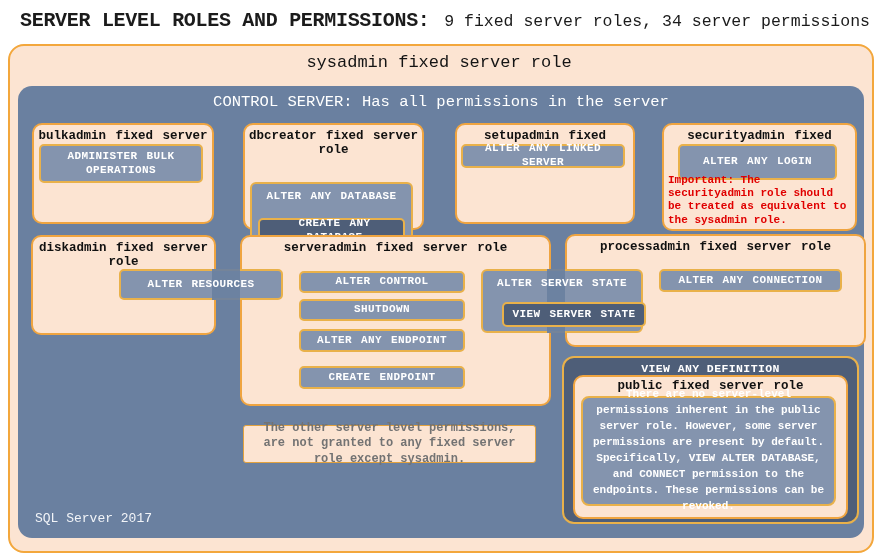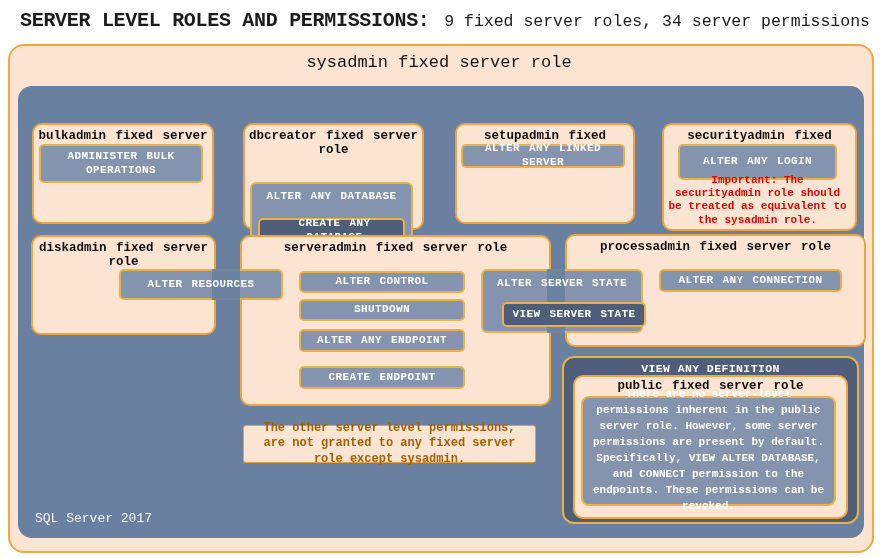--- a/index.html
+++ b/index.html
@@ -51,56 +51,57 @@
     position:absolute; background:#8494ae; border:2px solid #e9b14a; border-radius:6px;
     box-sizing:border-box;
   }
   .permgroup .group-label {
     position:relative; z-index:2; display:block; margin-top:6px; text-align:center;
     color:#ffffff; font-weight:bold; font-size:11px; letter-spacing:0.4px; word-spacing:2px;
   }
   .seam { position:absolute; top:-2px; bottom:-2px; background:rgba(106,128,160,0.92); z-index:1; }
   .straddle { z-index:5; }
   .red-note {
-    position:absolute; text-align:center; color:#e00000; font-weight:bold;
+    position:absolute; text-align:left; color:#e00000; font-weight:bold;
     font-size:11px; line-height:1.2;
   }
   .desc-box {
     position:absolute; background:#8494ae; border:2px solid #e9b14a; border-radius:8px;
     color:#ffffff; font-weight:bold; font-size:11px; line-height:1.45; text-align:center;
     display:flex; align-items:center; justify-content:center; padding:2px 6px; box-sizing:border-box;
   }
   .dark-container {
     position:absolute; background:#4e5e78; border:2px solid #e9b14a; border-radius:12px;
   }
   .dark-container .dark-label {
     position:absolute; left:0; right:0; top:4px; text-align:center;
     color:#ffffff; font-weight:bold; font-size:11.5px; letter-spacing:0.4px;
   }
   .note-box {
     position:absolute; background:#fce4d2; border:1.5px solid #e2a23e; border-radius:3px;
-    color:#a16207; font-weight:bold; font-size:12px; line-height:1.3; text-align:center;
+    color:#737373; font-weight:bold; font-size:12px; line-height:1.3; text-align:center;
     display:flex; align-items:center; justify-content:center; padding:0 10px; box-sizing:border-box;
   }
   .perm-col { z-index:2; }
 </style>
 </head>
 <body>
 
 <div class="canvas">
 
   <div class="page-title">
     <span class="t-bold">SERVER LEVEL ROLES AND PERMISSIONS:</span>
     <span class="t-rest">9 fixed server roles, 34 server permissions</span>
   </div>
 
   <div class="sysadmin-box"></div>
   <div class="sysadmin-label">sysadmin fixed server role</div>
 
   <div class="control-box"></div>
+  <div class="control-label">CONTROL SERVER: Has all permissions in the server</div>
 
   <div class="rolebox" style="left:32px; top:123px; width:178px; height:97px;">
     <div class="rolelabel">bulkadmin fixed server role</div>
     <div class="perm" style="left:5px; top:19px; width:164px; height:39px;">ADMINISTER BULK OPERATIONS</div>
   </div>
 
   <div class="rolebox" style="left:243px; top:123px; width:177px; height:103px;">
     <div class="rolelabel">dbcreator fixed server role</div>
     <div class="permgroup" style="left:5px; top:17px; width:163px; height:74px;margin-top:40px;">
       <span class="group-label">ALTER ANY DATABASE</span>

